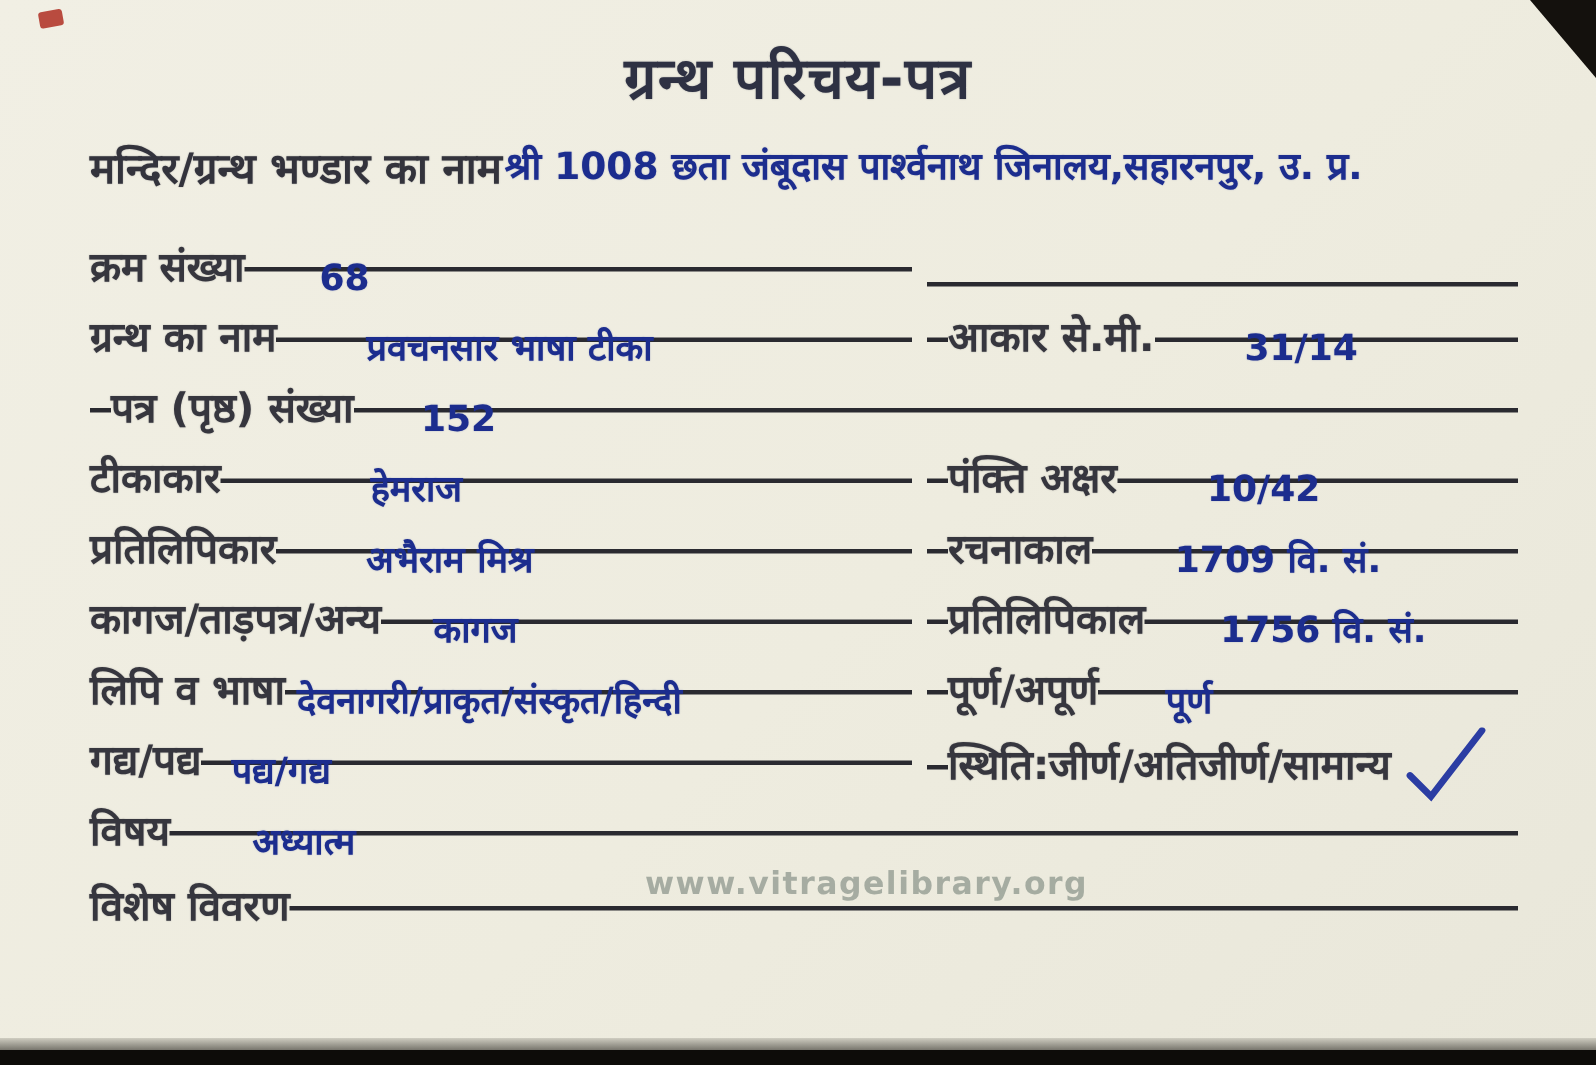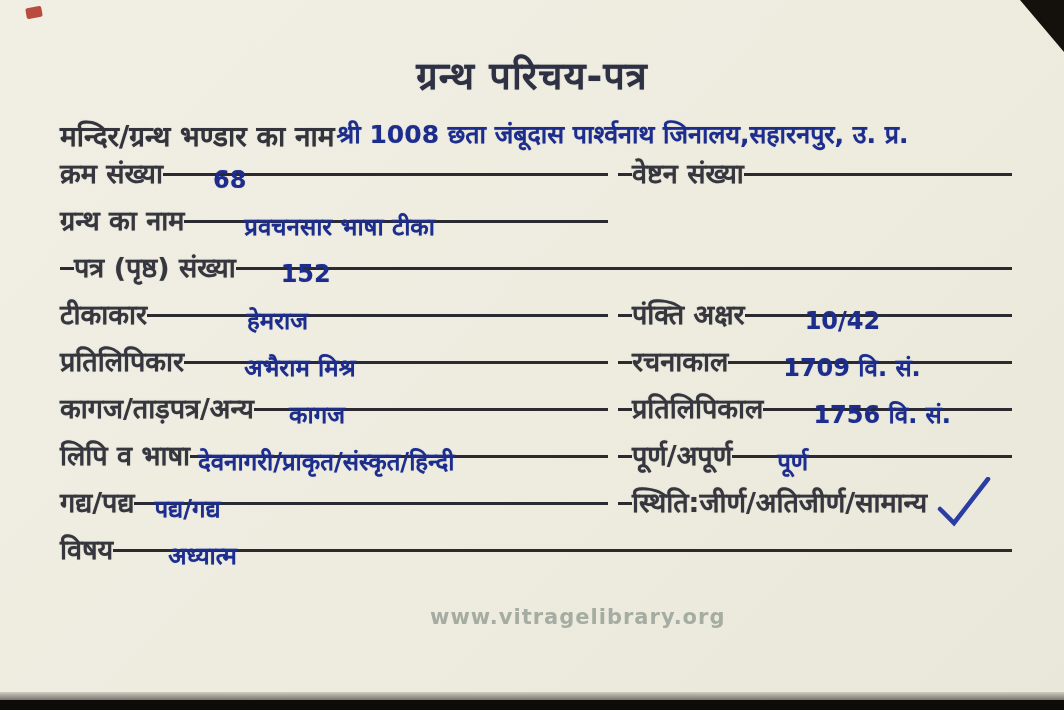--- a/index.html
+++ b/index.html
@@ -15,33 +15,33 @@
   
   .red-mark { position:absolute; top:7px; left:26px; width:16px; height:11px;
     background:#b2392c; transform:rotate(-10deg); border-radius:2px; opacity:.9; }
   .corner-tr { position:absolute; top:0; right:0; width:0; height:0;
     border-top:52px solid #14110d; border-left:44px solid transparent; }
   .bottom-gray { position:absolute; left:0; right:0; bottom:9px; height:9px;
     background:linear-gradient(#cfcdc1,#6d6b63); }
   .bottom-black { position:absolute; left:0; right:0; bottom:0; height:10px; background:#0d0c09; }
 
   .title {
-    margin:48px 0 0 0; text-align:center;
+    margin:24px 0 0 0; text-align:center;
     font-size:38px; font-weight:700; color:#2e3143; letter-spacing:1px;
     text-shadow:0 0 1px rgba(46,49,67,.45);
   }
   .header-row {
     display:flex; align-items:flex-start; white-space:nowrap;
     margin:16px 18px 0 60px; 
   }
   .hdr-lbl { font-size:28px; font-weight:700; color:#33333c; text-shadow:0 0 1px rgba(51,51,60,.4); }
   .hdr-val { font-size:25px; font-weight:700; color:#1c2d8e; margin-left:2px; text-shadow:0 0 1px rgba(28,45,142,.35); }
 
   .grid { position:absolute; left:60px; right:52px; top:158px; }
-  .row { display:flex; height:47px; align-items:flex-start; }
+  .row { display:flex; height:47px; align-items:center; }
   .cell { display:flex; min-width:0; }
   .cell.left  { flex:0 0 548px; padding-right:10px; }
   .cell.right { flex:1; position:relative; }
 
   .lbl {
     font-size:27px; font-weight:700; color:#36363e; white-space:nowrap;
     text-shadow:0 0 1px rgba(54,54,62,.4); line-height:1.15;
   }
   .lead { width:14px; border-top:3px solid #2a2a30; margin-top:15px; }
   .fill { flex:1; border-top:3px solid #2a2a30; margin-top:15px; min-width:10px; }
@@ -50,21 +50,21 @@
     color:#1c2d8e; white-space:nowrap; text-shadow:0 0 1px rgba(28,45,142,.35);
     line-height:1.2;
   }
   .pl8{padding-left:8px}.pl20{padding-left:20px}.pl35{padding-left:35px}
   .pl45{padding-left:45px}.pl50{padding-left:50px}.pl55{padding-left:55px}
   .pl60{padding-left:60px}.pl100{padding-left:100px}
 
   .tick { position:absolute; right:20px; top:-10px; width:56px; height:54px; }
 
   .watermark {
-    position:absolute; left:430px; top:605px;
+    position:absolute; left:430px; top:577px;
     font-size:21px; font-weight:700; letter-spacing:1px;
     color:rgba(148,156,146,.8);
   }
 </style>
 </head>
 <body>
 
 <div class="card">
   <div class="red-mark"></div>
   <div class="corner-tr"></div>
@@ -80,32 +80,38 @@
 
     <div class="row">
       <div class="cell left">
         <span class="lbl">क्रम संख्या</span>
         <span class="fill">
             <span class="val pl50">68</span>
           </span>
       </div>
       <div class="cell right">
         <span class="lead"></span>
-        <span class="lbl">वेष्टन संख्या</span>
         <span class="fill">
             <span class="val pl45"></span>
           </span>
       </div>
     </div>
 
     <div class="row">
       <div class="cell left">
         <span class="lbl">ग्रन्थ का नाम</span>
         <span class="fill">
             <span class="val pl60">प्रवचनसार भाषा टीका</span>
+          </span>
+      </div>
+      <div class="cell right">
+        <span class="lead"></span>
+        <span class="lbl">आकार से.मी.</span>
+        <span class="fill">
+            <span class="val pl60">31/14</span>
           </span>
       </div>
     </div>
 
     <div class="row">
       <div class="cell right">
         <span class="lead"></span>
         <span class="lbl">पत्र (पृष्ठ) संख्या</span>
         <span class="fill">
             <span class="val pl45">152</span>
@@ -195,20 +201,28 @@
 
     <div class="row">
       <div class="cell" style="flex:1">
         <span class="lbl">विषय</span>
         <span class="fill">
             <span class="val pl55">अध्यात्म</span>
           </span>
       </div>
     </div>
 
+    <div class="row">
+      <div class="cell" style="flex:1">
+        <span class="lbl">विशेष विवरण</span>
+        <span class="fill">
+            <span class="val pl55"></span>
+          </span>
+      </div>
+    </div>
 
   </div>
 
   <div class="watermark">www.vitragelibrary.org</div>
 
   <div class="bottom-gray"></div>
   <div class="bottom-black"></div>
 </div>
 
 </body></html>

